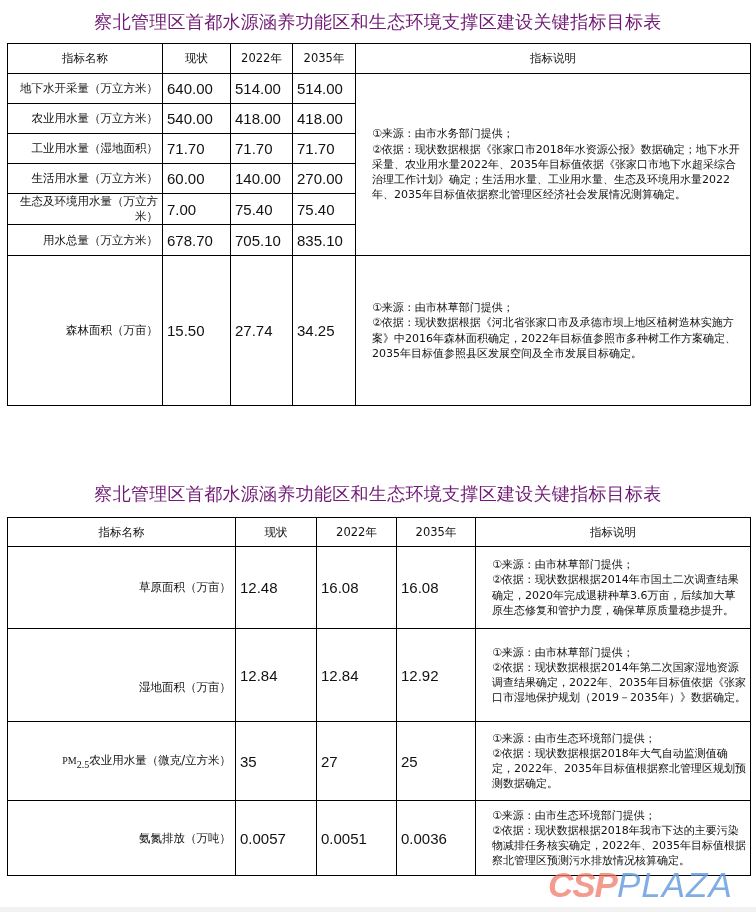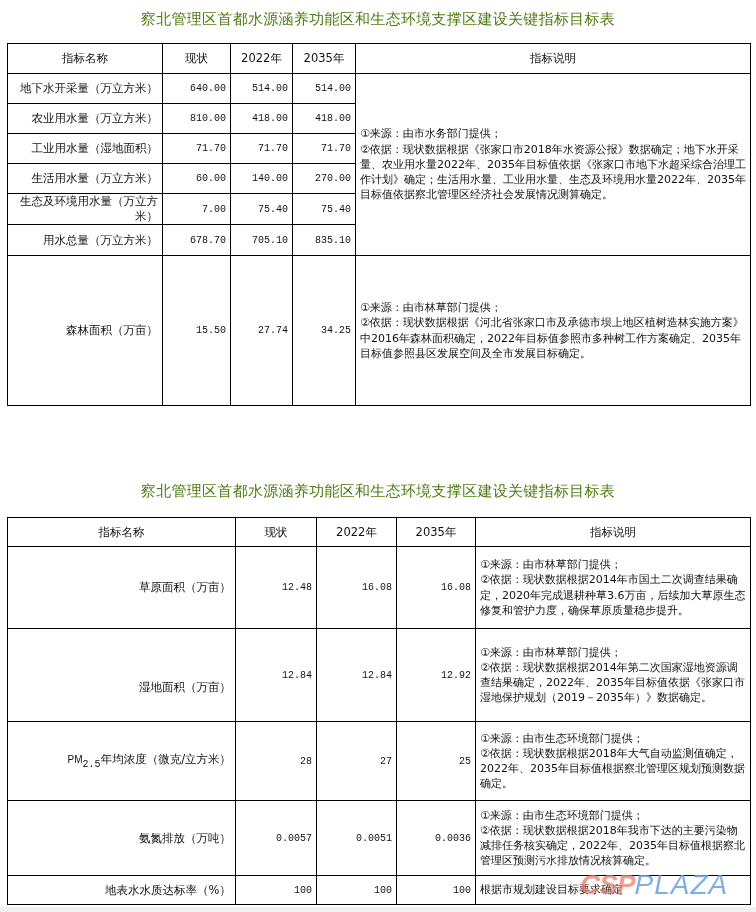--- a/index.html
+++ b/index.html
@@ -3,40 +3,40 @@
 <meta charset="utf-8">
 <style>
   html, body { margin: 0; padding: 0; background: #ffffff; }
   body {
     width: 756px; height: 912px; position: relative; overflow: hidden;
     font-family: "DejaVu Sans", "Liberation Sans", sans-serif;
     color: #111;
   }
   .title {
     position: absolute; left: 0; width: 756px; text-align: center;
-    font-size: 15px; color: #4d7c0f; letter-spacing: 0.3px;
+    font-size: 18px; color: #701a75; letter-spacing: 0.3px;
   }
   table {
     position: absolute; border-collapse: collapse; table-layout: fixed;
     font-size: 11.5px;
   }
   td, th {
     border: 1px solid #000; padding: 0 4px; font-weight: normal;
     vertical-align: middle;
   }
   th { text-align: center; }
-  td.num { text-align: right; font-family: Liberation Mono, monospace; font-size: 10px; }
+  td.num { text-align: left; font-family: Liberation Sans, sans-serif; font-size: 15px; }
   td.name { text-align: right; padding-left: 5px; }
   td.note { text-align: left; line-height: 15.2px; padding: 0 4px 0 4px; font-size: 11px; }
-  td.note div { white-space: normal; }
-  sub.pm { font-size: 10px; vertical-align: -4px; font-family: Liberation Mono, monospace; }
+  td.note div { white-space: normal; margin-left: 12px; }
+  sub.pm { font-size: 10px; vertical-align: -4px; font-family: Liberation Serif, serif; }
   .watermark {
-    position: absolute; left: 580px; top: 872px; height: 26px; width: 170px;
+    position: absolute; left: 548px; top: 872px; height: 26px; width: 170px;
     pointer-events: none; font-family: "Liberation Sans", sans-serif;
-    font-style: italic; font-size: 28px; line-height: 26px; font-weight: bold;
+    font-style: italic; font-size: 35px; line-height: 26px; font-weight: bold;
   }
   .watermark .csp { color: #f07a6a; opacity: 0.75; letter-spacing: -1px; }
   .watermark .plaza { color: #6ca0de; opacity: 0.85; font-weight: normal; letter-spacing: 1px; }
   .bottom-strip { position: absolute; left: 0; top: 907px; width: 756px; height: 5px; background: #f2f2f2; }
 </style>
 </head>
 <body>
 
 <div class="title" style="top:10px;">察北管理区首都水源涵养功能区和生态环境支撑区建设关键指标目标表</div>
 
@@ -61,21 +61,21 @@
     <td class="num">640.00</td>
     <td class="num">514.00</td>
     <td class="num">514.00</td>
     <td class="note" rowspan="6">
       <div>①来源：由市水务部门提供；</div>
       <div>②依据：现状数据根据《张家口市2018年水资源公报》数据确定；地下水开采量、农业用水量2022年、2035年目标值依据《张家口市地下水超采综合治理工作计划》确定；生活用水量、工业用水量、生态及环境用水量2022年、2035年目标值依据察北管理区经济社会发展情况测算确定。</div>
     </td>
   </tr>
   <tr style="height:30px">
     <td class="name">农业用水量（万立方米）</td>
-    <td class="num">810.00</td>
+    <td class="num">540.00</td>
     <td class="num">418.00</td>
     <td class="num">418.00</td>
   </tr>
   <tr style="height:30px">
     <td class="name">工业用水量（湿地面积）</td>
     <td class="num">71.70</td>
     <td class="num">71.70</td>
     <td class="num">71.70</td>
   </tr>
   <tr style="height:30px">
@@ -141,48 +141,39 @@
     <td class="name" style="padding-top:24px;">湿地面积（万亩）</td>
     <td class="num">12.84</td>
     <td class="num">12.84</td>
     <td class="num">12.92</td>
     <td class="note">
       <div>①来源：由市林草部门提供；</div>
       <div>②依据：现状数据根据2014年第二次国家湿地资源调查结果确定，2022年、2035年目标值依据《张家口市湿地保护规划（2019－2035年）》数据确定。</div>
     </td>
   </tr>
   <tr style="height:79px">
-    <td class="name"><span style="font-family:Liberation Sans, sans-serif;font-size:10px;">PM</span><sub class="pm">2.5</sub><span>年均浓度（微克/立方米）</span></td>
-    <td class="num">28</td>
+    <td class="name"><span style="font-family:Liberation Serif, serif;font-size:10px;">PM</span><sub class="pm">2.5</sub><span>农业用水量（微克/立方米）</span></td>
+    <td class="num">35</td>
     <td class="num">27</td>
     <td class="num">25</td>
     <td class="note">
       <div>①来源：由市生态环境部门提供；</div>
       <div>②依据：现状数据根据2018年大气自动监测值确定，2022年、2035年目标值根据察北管理区规划预测数据确定。</div>
     </td>
   </tr>
   <tr style="height:75px">
     <td class="name">氨氮排放（万吨）</td>
     <td class="num">0.0057</td>
     <td class="num">0.0051</td>
     <td class="num">0.0036</td>
     <td class="note">
       <div>①来源：由市生态环境部门提供；</div>
       <div>②依据：现状数据根据2018年我市下达的主要污染物减排任务核实确定，2022年、2035年目标值根据察北管理区预测污水排放情况核算确定。</div>
     </td>
   </tr>
-  <tr style="height:29px">
-    <td class="name">地表水水质达标率（%）</td>
-    <td class="num">100</td>
-    <td class="num">100</td>
-    <td class="num">100</td>
-    <td class="note">
-      <div>根据市规划建设目标要求确定</div>
-    </td>
-  </tr>
 </tbody>
   </table>
 
 <div class="bottom-strip"></div>
 
 <div class="watermark">
   <span class="csp">CSP</span><span class="plaza">PLAZA</span>
 </div>
 
 </body></html>

